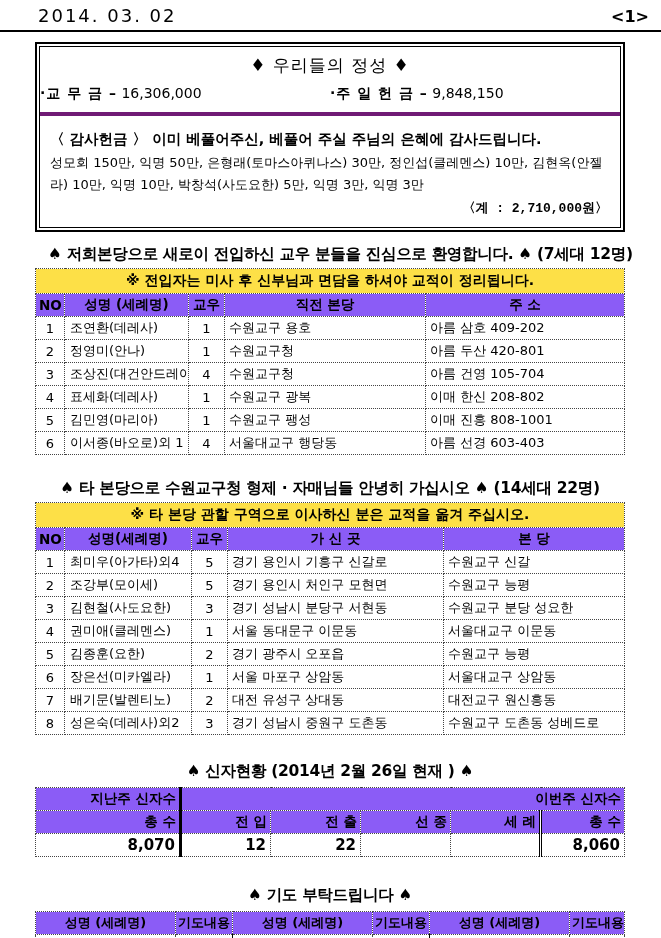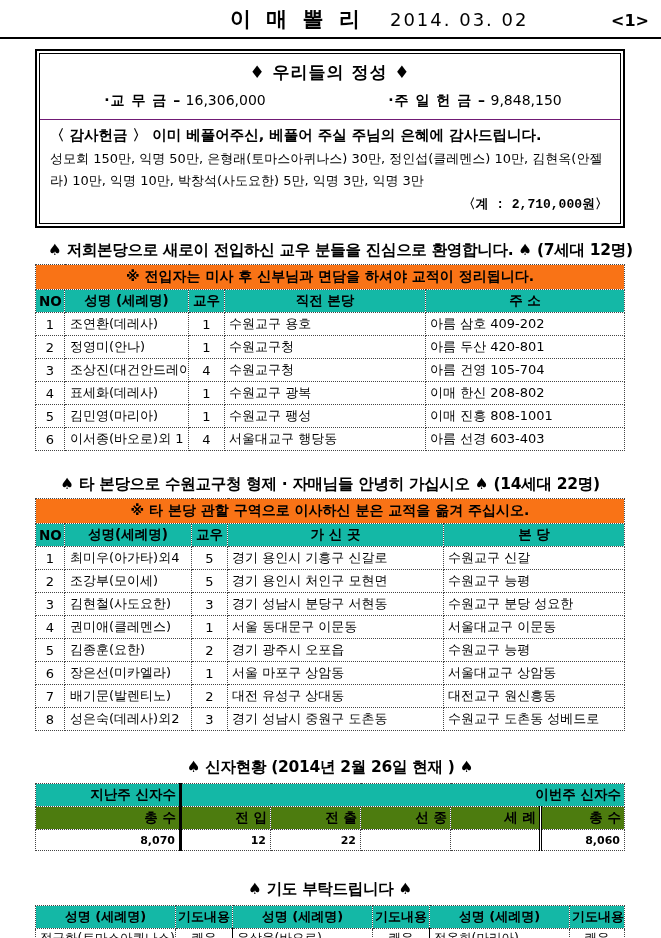--- a/index.html
+++ b/index.html
@@ -15,80 +15,79 @@
   }
   .doc-title { margin-left: 218px; font-size: 21px; font-weight: bold; letter-spacing: 4px; white-space: nowrap; }
   .doc-date  { margin-left: 26px; font-size: 18px; letter-spacing: 2px; white-space: nowrap; }
   .doc-page  { margin-left: auto; font-size: 16px; font-weight: bold; }
 
   .content { margin: 0 36px 0 35px; }
 
   
   .box { margin-top: 10px; border: 2px solid #000; padding: 2px; }
   .box-inner { border: 1px solid #000; }
-  .box-title { text-align: center; font-weight: bold; font-size: 17px; padding: 7px 0 3px; letter-spacing: 1px; }
+  .box-title { text-align: center; font-weight: normal; font-size: 17px; padding: 7px 0 3px; letter-spacing: 1px; }
   .money-row { display: flex; padding: 5px 0 9px; }
-  .money-item { width: 50%; text-align: center; font-size: 14px; white-space: nowrap; }
+  .money-item { width: 50%; text-align: left; font-size: 14px; white-space: nowrap; }
   .money-label { font-weight: bold; letter-spacing: 1px; }
   .money-value { font-weight: normal; }
-  .thanks { border-top: 1px solid #701a75; padding: 4px 10px 5px; }
+  .thanks { border-top: 4px solid #701a75; padding: 12px 10px 5px; }
   .thanks-title { font-weight: bold; font-size: 14.5px; padding: 2px 0 3px; white-space: nowrap; }
   .thanks-body { font-size: 13px; line-height: 1.7; }
   .thanks-total { text-align: right; font-weight: bold; font-size: 13px; padding: 3px 2px 5px; font-family: Liberation Mono, monospace; }
 
   
   .section-heading {
     text-align: center; font-weight: bold; font-size: 15.5px;
     white-space: nowrap; letter-spacing: -0.3px;
   }
   .sh-members   { margin: 12px 13px 3px; }
   .sh-transfers { margin: 23px 0 3px; }
   .sh-stats     { margin: 26px 0 5px; }
   .sh-prayers   { margin: 28px 0 5px; }
 
   
   table { border-collapse: collapse; width: 100%; table-layout: fixed; }
   th, td { border: 1px dotted #444; overflow: hidden; white-space: nowrap; }
-  th { background: #14b8a6; font-weight: bold; font-size: 13.5px; padding: 2px 3px; }
+  th { background: #8b5cf6; font-weight: bold; font-size: 13.5px; padding: 2px 3px; }
   td { font-size: 13px; padding: 2px 4px; }
   .note-cell {
-    background: #f97316; text-align: center; font-weight: bold;
+    background: #fde047; text-align: center; font-weight: bold;
     font-size: 14px; padding: 3px 2px;
   }
   
   .t-members col.c-no, .t-transfers col.c-no { width: 29px; }
   .t-members col.c-name { width: 124px; }   .t-transfers col.c-name { width: 127px; }
   .t-members col.c-gyou, .t-transfers col.c-gyou { width: 36px; }
   .t-members col.c-parish { width: 201px; } .t-transfers col.c-place { width: 216px; }
   .t-members td:nth-child(1), .t-members td:nth-child(3),
   .t-transfers td:nth-child(1), .t-transfers td:nth-child(3) { text-align: center; }
   .t-members td:nth-child(2), .t-transfers td:nth-child(2) { padding-left: 5px; }
 
   
   .t-stats col.s1 { width: 145px; }
   .t-stats col.s2, .t-stats col.s3, .t-stats col.s4, .t-stats col.s5 { width: 90px; }
   .t-stats th, .t-stats td { text-align: right; height: 21px; }
-  .t-stats .sub th { background: #4d7c0f; }
-  .t-stats td { font-weight: bold; font-size: 11px; }
+  .t-stats .sub th { background: #8b5cf6; }
+  .t-stats td { font-weight: bold; font-size: 15px; }
   .thick-l { border-left: 3px solid #000 !important; margin-left: 23px; }
   .dbl-l   { border-left: 3px double #000 !important; }
 
   
   .t-pray col.p-name { width: 140px; }
   .t-pray col.p-req  { width: 57px; }
   .t-pray th { font-size: 13px; padding: 2px 2px; }
   .t-pray td { font-size: 12.5px; padding: 1px 4px; height: 16px; }
   .t-pray td:nth-child(2), .t-pray td:nth-child(4), .t-pray td:nth-child(6) { text-align: center; }
   .t-pray td:nth-child(3), .t-pray td:nth-child(5) { border-left: 1px solid #000; }
 </style>
 </head>
 <body>
 
 <div class="header">
-  <span class="doc-title">이 매 뽈 리</span>
   <span class="doc-date">2014.  03.  02</span>
   <span class="doc-page">&lt;1&gt;</span>
 </div>
 
 <div class="content">
 
   <div class="box">
     <div class="box-inner">
       <div class="box-title">♦ 우리들의 정성 ♦</div>
       <div class="money-row">

